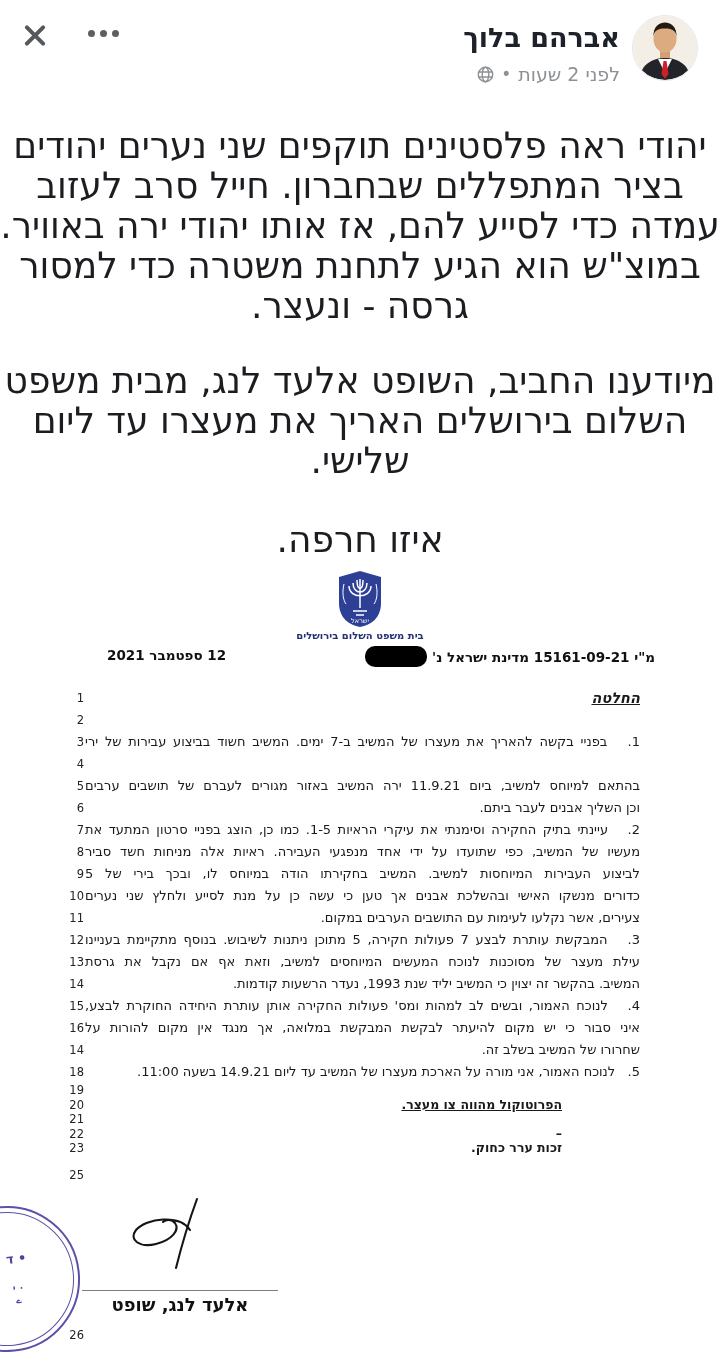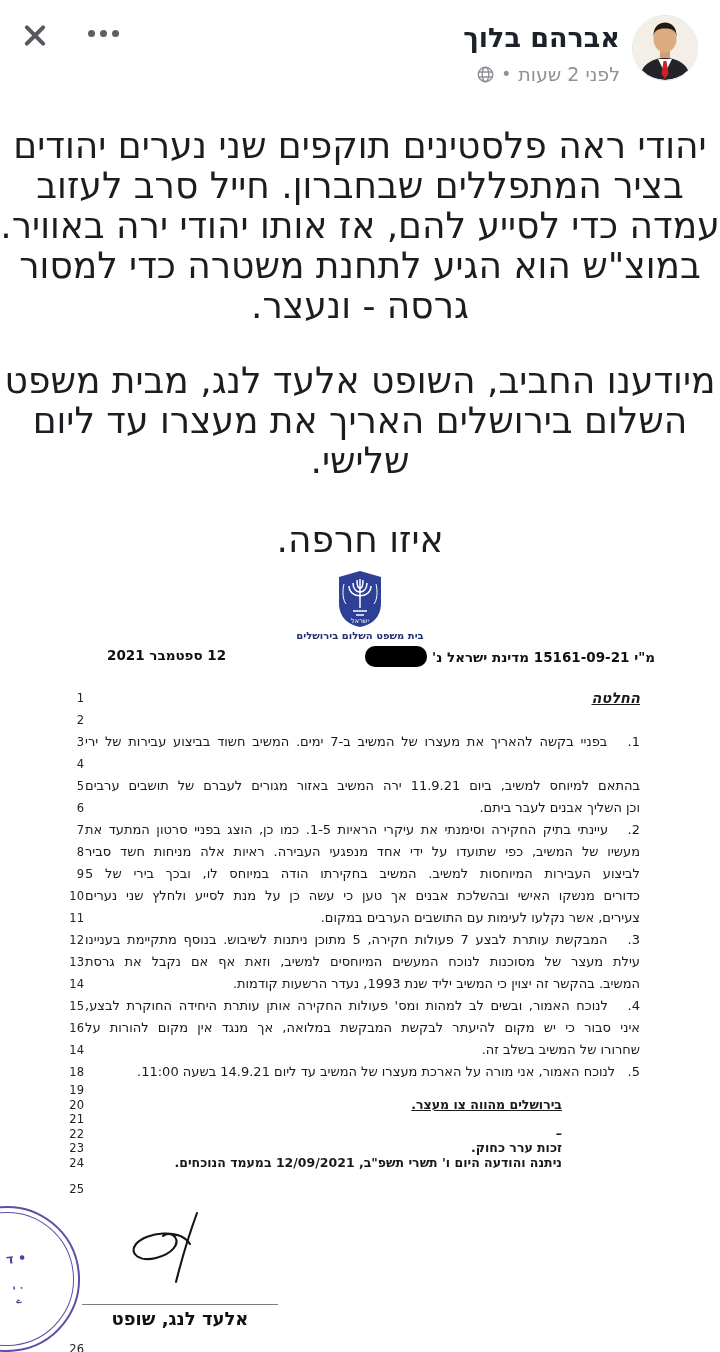--- a/index.html
+++ b/index.html
@@ -210,37 +210,33 @@
       <div class="doc-row r-last">
         <span class="gutter">18</span>
         <div class="line-content">5.&nbsp;&nbsp;&nbsp;לנוכח האמור, אני מורה על הארכת מעצרו של המשיב עד ליום 14.9.21 בשעה 11:00.</div>
       </div>
       <div class="doc-row r-blank-sm">
         <span class="gutter">19</span>
         <div class="line-content"></div>
       </div>
       <div class="doc-row r-bold-underline-sm">
         <span class="gutter">20</span>
-        <div class="line-content">בירושלים מהווה צו מעצר.</div>
+        <div class="line-content">הפרוטוקול מהווה צו מעצר.</div>
       </div>
       <div class="doc-row r-blank-sm">
         <span class="gutter">21</span>
         <div class="line-content"></div>
       </div>
       <div class="doc-row r-dash-sm">
         <span class="gutter">22</span>
         <div class="line-content">–</div>
       </div>
       <div class="doc-row r-bold-sm">
         <span class="gutter">23</span>
         <div class="line-content">זכות ערר כחוק.</div>
-      </div>
-      <div class="doc-row r-bold-sm">
-        <span class="gutter">24</span>
-        <div class="line-content">ניתנה והודעה היום ו' תשרי תשפ"ב, 12/09/2021 במעמד הנוכחים.</div>
       </div>
       <div class="doc-row r-blank-lg">
         <span class="gutter">25</span>
         <div class="line-content"></div>
       </div>
     </div>
 
   <div class="sig-block">
     <svg class="sig-svg" width="110" height="78" viewBox="0 0 110 78">
       <g fill="none" stroke="#151515" stroke-width="2.1" stroke-linecap="round">

